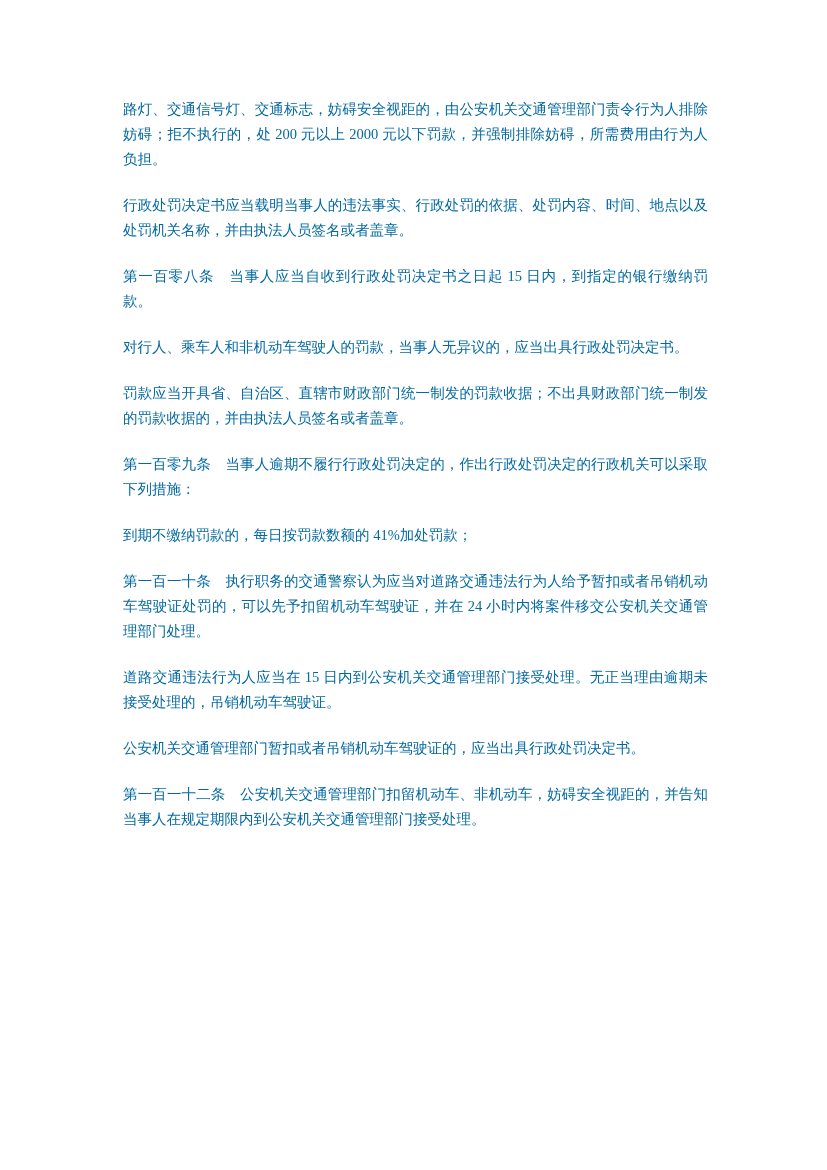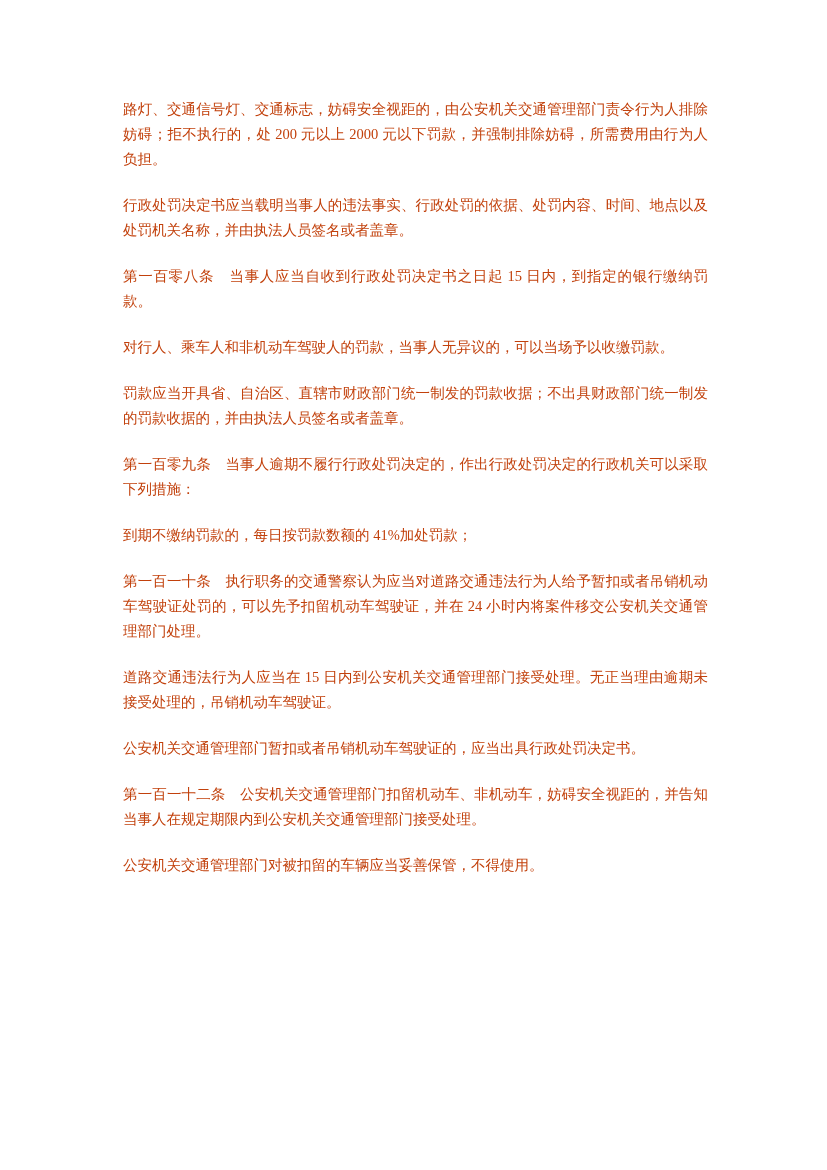--- a/index.html
+++ b/index.html
@@ -14,21 +14,21 @@
     margin: 0 auto;
     background: #ffffff;
     overflow: hidden;
     font-family: "Liberation Serif", "DejaVu Serif", serif;
   }
   .doc-body {
     position: absolute;
     top: 97px;
     left: 123px;
     width: 585px;
-    color: #c2410c;
+    color: #0369a1;
     font-size: 14.5px;
     line-height: 25px;
     text-align: justify;
     text-justify: inter-ideograph;
   }
   .doc-body p {
     margin: 0 0 21px 0;
     padding: 0;
     word-break: break-all;
   }
@@ -37,23 +37,22 @@
   }
 </style>
 </head>
 <body>
 
 <div class="page">
   <div class="doc-body">
     <p>路灯、交通信号灯、交通标志，妨碍安全视距的，由公安机关交通管理部门责令行为人排除妨碍；拒不执行的，处 200 元以上 2000 元以下罚款，并强制排除妨碍，所需费用由行为人负担。</p>
     <p>行政处罚决定书应当载明当事人的违法事实、行政处罚的依据、处罚内容、时间、地点以及处罚机关名称，并由执法人员签名或者盖章。</p>
     <p>第一百零八条　当事人应当自收到行政处罚决定书之日起 15 日内，到指定的银行缴纳罚款。</p>
-    <p>对行人、乘车人和非机动车驾驶人的罚款，当事人无异议的，可以当场予以收缴罚款。</p>
+    <p>对行人、乘车人和非机动车驾驶人的罚款，当事人无异议的，应当出具行政处罚决定书。</p>
     <p>罚款应当开具省、自治区、直辖市财政部门统一制发的罚款收据；不出具财政部门统一制发的罚款收据的，并由执法人员签名或者盖章。</p>
     <p>第一百零九条　当事人逾期不履行行政处罚决定的，作出行政处罚决定的行政机关可以采取下列措施：</p>
     <p>到期不缴纳罚款的，每日按罚款数额的 41%加处罚款；</p>
     <p>第一百一十条　执行职务的交通警察认为应当对道路交通违法行为人给予暂扣或者吊销机动车驾驶证处罚的，可以先予扣留机动车驾驶证，并在 24 小时内将案件移交公安机关交通管理部门处理。</p>
     <p>道路交通违法行为人应当在 15 日内到公安机关交通管理部门接受处理。无正当理由逾期未接受处理的，吊销机动车驾驶证。</p>
     <p>公安机关交通管理部门暂扣或者吊销机动车驾驶证的，应当出具行政处罚决定书。</p>
     <p>第一百一十二条　公安机关交通管理部门扣留机动车、非机动车，妨碍安全视距的，并告知当事人在规定期限内到公安机关交通管理部门接受处理。</p>
-    <p>公安机关交通管理部门对被扣留的车辆应当妥善保管，不得使用。</p>
   </div>
 </div>
 
 </body></html>

